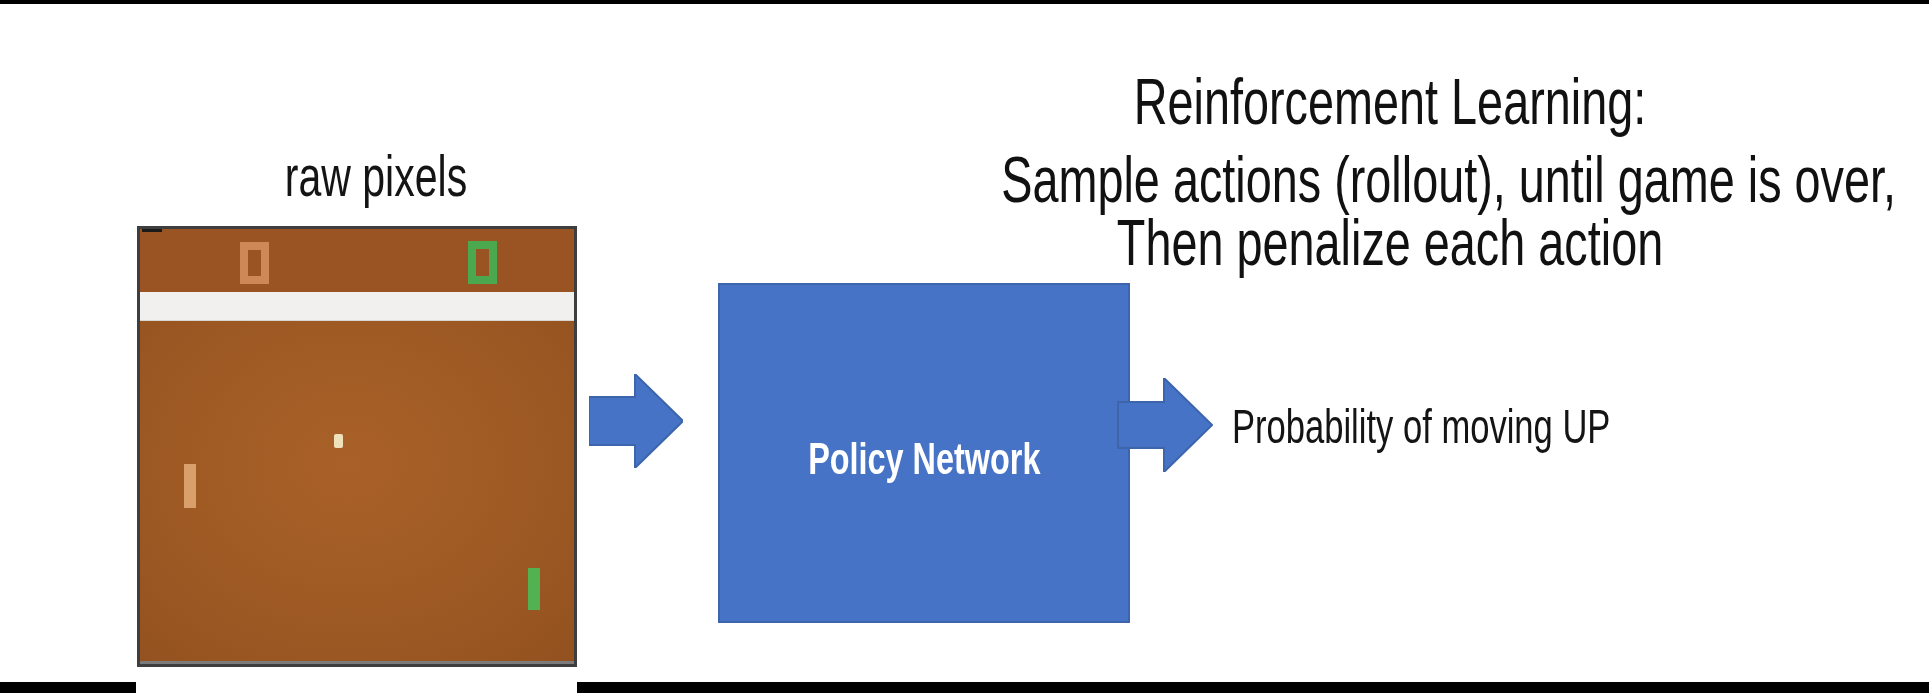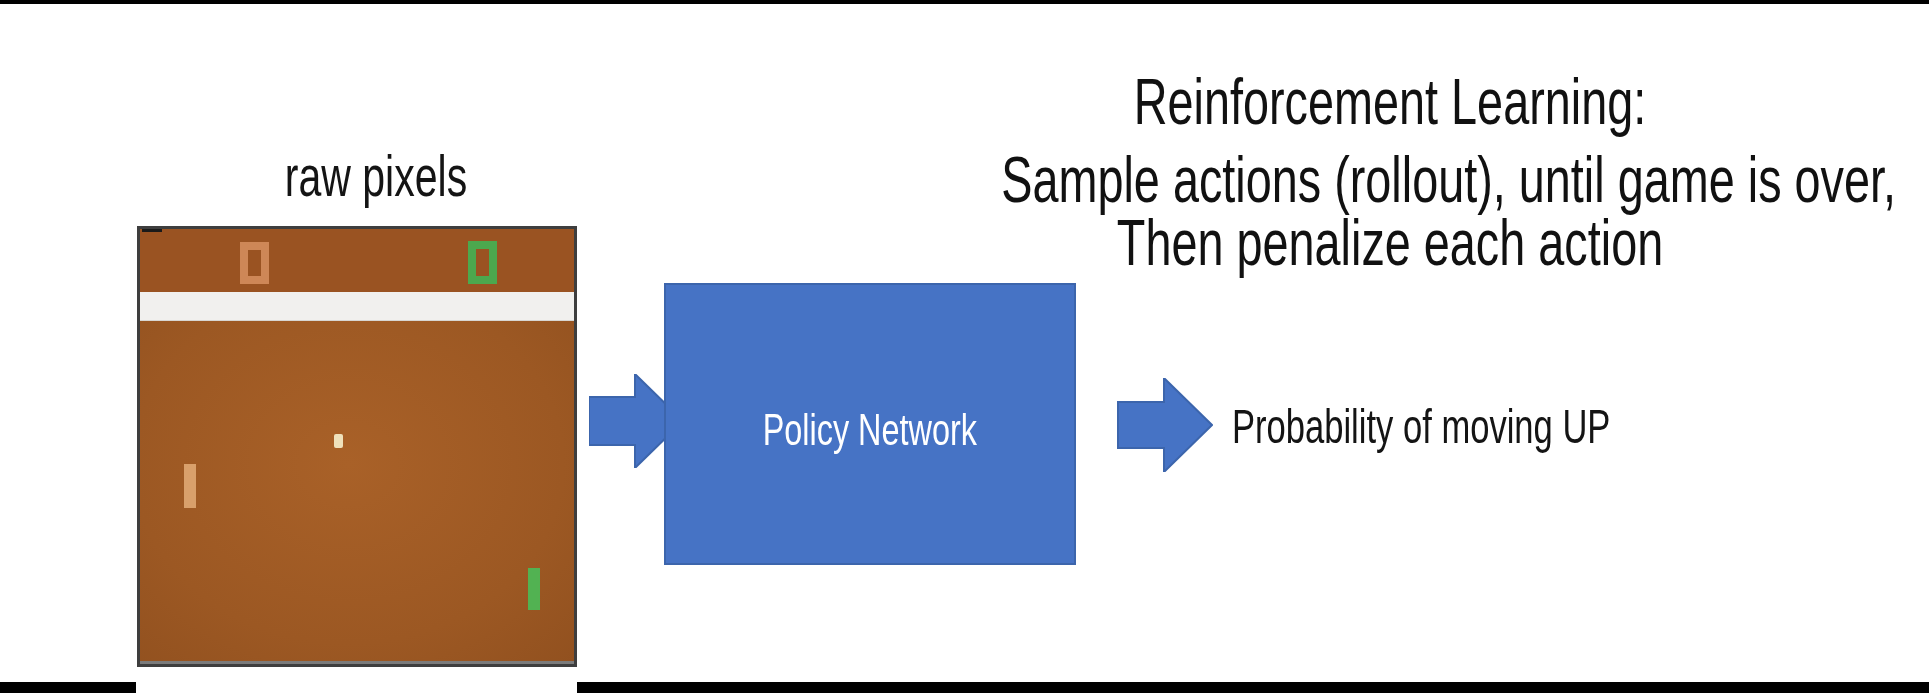--- a/index.html
+++ b/index.html
@@ -42,24 +42,24 @@
   .pong-dash{position:absolute;left:2px;top:0;width:20px;height:3px;background:#1a1a1a;}
   .pong-bottom-line{position:absolute;left:0;bottom:0;width:434px;height:3px;background:#7b7b7b;}
 
   
   .arrow{position:absolute;display:block;}
   .arrow.left{left:589px;top:374px;}
   .arrow.right{left:1117px;top:378px;}
 
   
   .policy{
-    position:absolute;left:664px;top:283px;width:412px;height:282px;
+    position:absolute;left:718px;top:283px;width:412px;height:340px;
     box-sizing:border-box;border:2px solid var(--accent_blue_dark,#3c65ac);
     background:var(--accent_blue,#4673c5);
-    display:flex;align-items:center;justify-content:center;padding-top:12px;
+    display:flex;align-items:center;justify-content:center;padding-top:12px;font-weight:bold;
   }
   .policy-label{
     color:#ffffff;font-size:45px;line-height:48px;white-space:nowrap;
     transform:scaleX(0.72);transform-origin:50% 50%;
   }
 
   
   .prob{
     position:absolute;left:1232px;top:378px;height:96px;
     display:flex;align-items:center;

